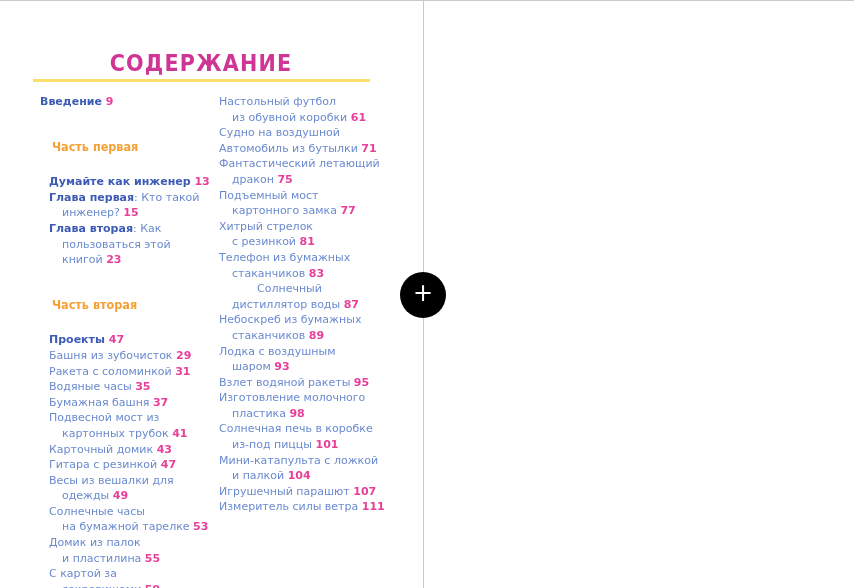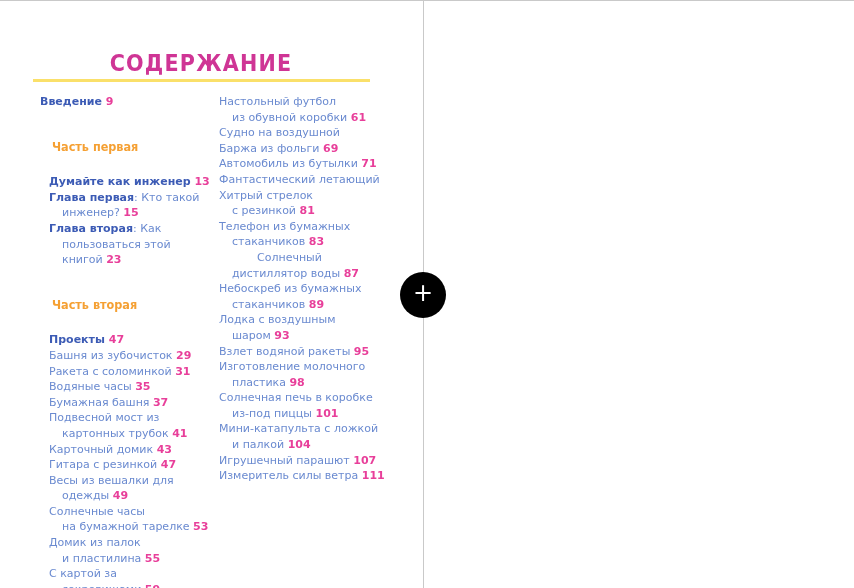--- a/index.html
+++ b/index.html
@@ -160,27 +160,29 @@
       </div>
     <div class="col col-2">
         <div class="entry">
           <span class="" style="display: block; padding-left: 0px;"><span>Настольный футбол</span></span>
           <span class="cont"><span>из обувной коробки</span> <span class="pg">61</span></span>
         </div>
         <div class="entry">
           <span class="" style="display: block; padding-left: 0px;"><span>Судно на воздушной</span></span>
         </div>
         <div class="entry">
-          <span class="" style="display: block; padding-left: 0px;"><span>Баржа из фольги</span> <span class="pg">69</span></span>
-        </div>
-        <div class="entry">
           <span class="" style="display: block; padding-left: 0px;"><span>Автомобиль из бутылки</span> <span class="pg">71</span></span>
         </div>
         <div class="entry">
           <span class="" style="display: block; padding-left: 0px;"><span>Фантастический летающий</span></span>
+          <span class="cont"><span>дракон</span> <span class="pg">75</span></span>
+        </div>
+        <div class="entry">
+          <span class="" style="display: block; padding-left: 0px;"><span>Подъемный мост</span></span>
+          <span class="cont"><span>картонного замка</span> <span class="pg">77</span></span>
         </div>
         <div class="entry">
           <span class="" style="display: block; padding-left: 0px;"><span>Хитрый стрелок</span></span>
           <span class="cont"><span>с резинкой</span> <span class="pg">81</span></span>
         </div>
         <div class="entry">
           <span class="" style="display: block; padding-left: 0px;"><span>Телефон из бумажных</span></span>
           <span class="cont"><span>стаканчиков</span> <span class="pg">83</span></span>
         </div>
         <div class="entry">

